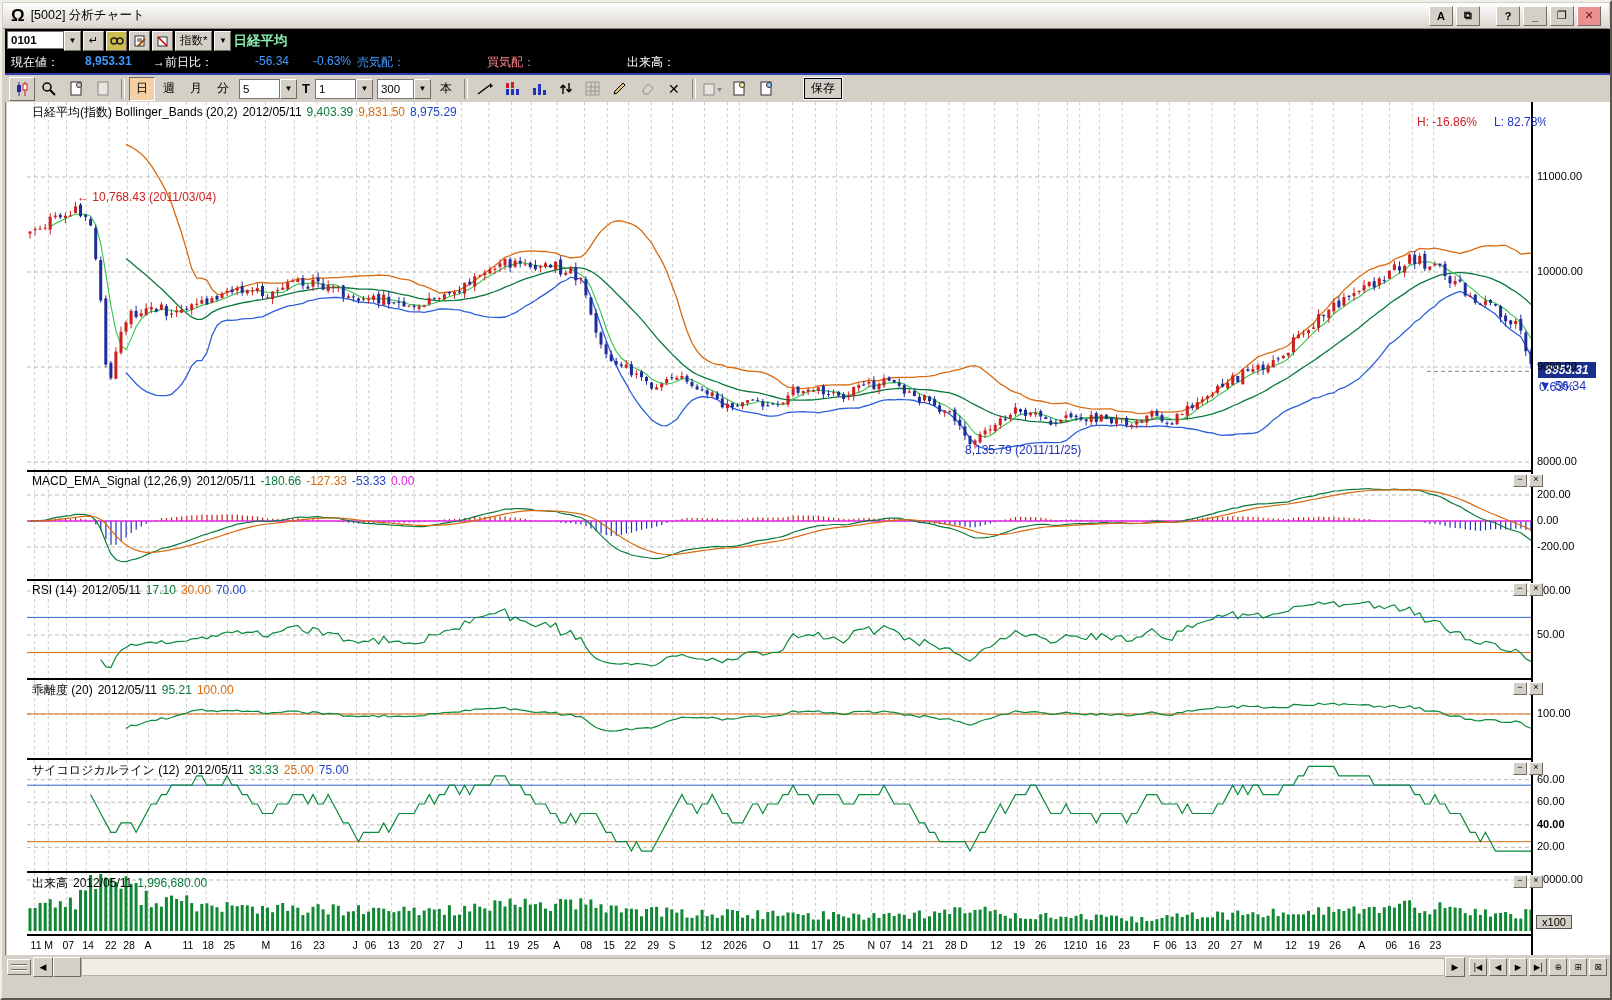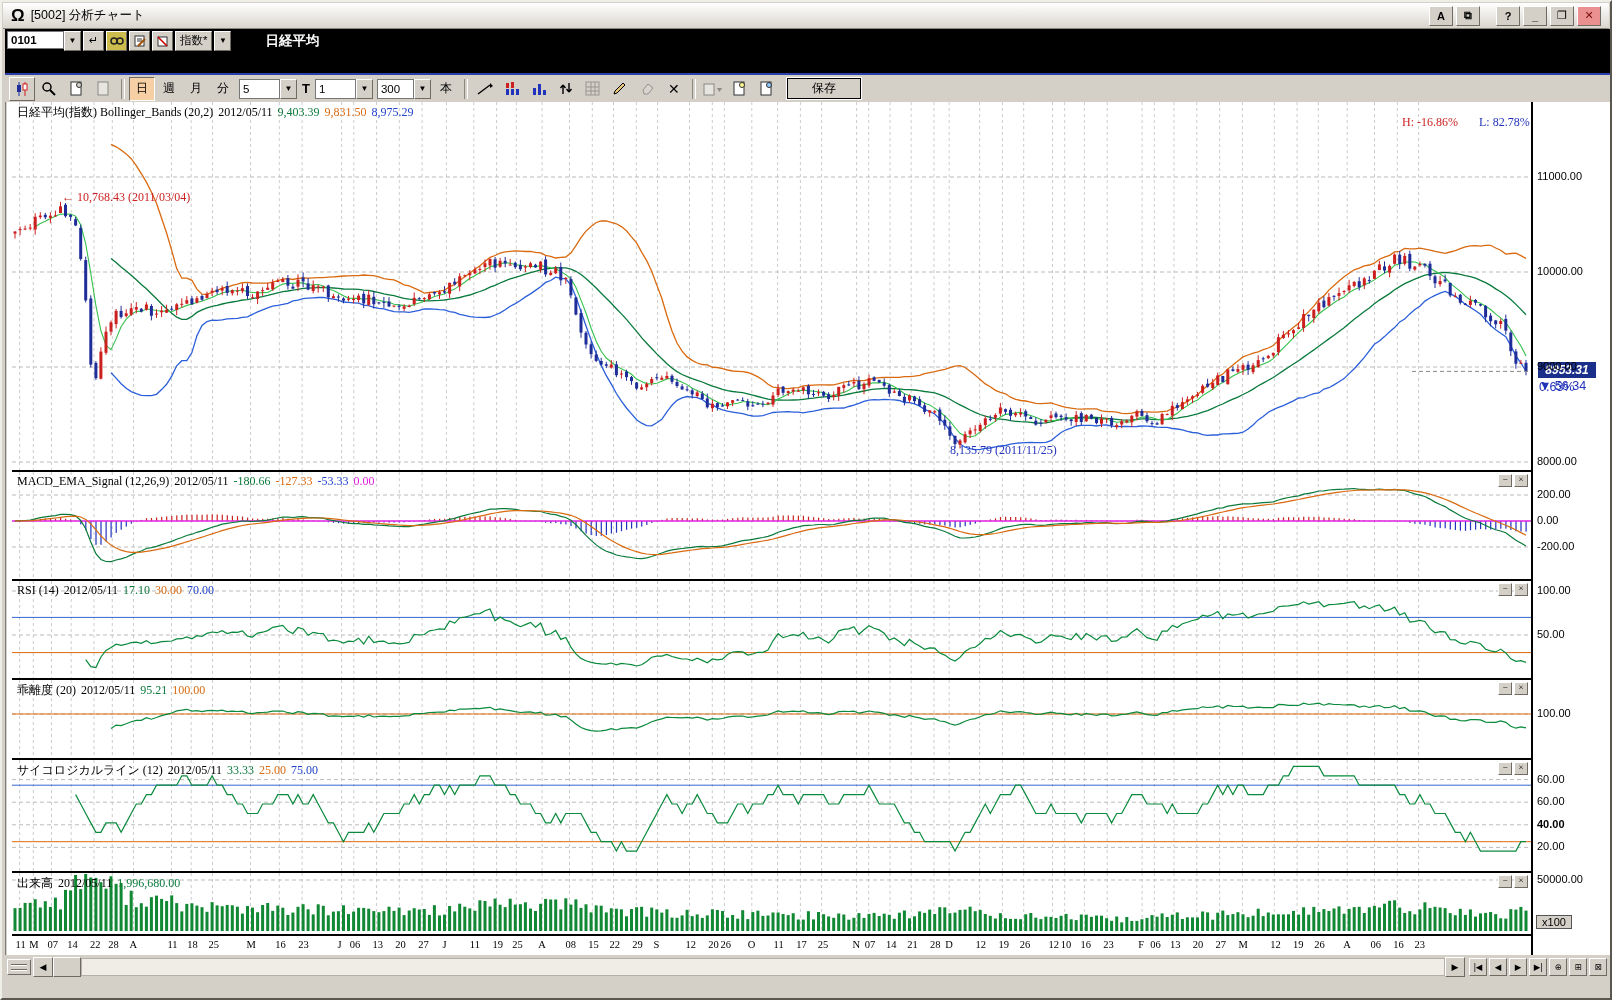--- a/index.html
+++ b/index.html
@@ -15,38 +15,38 @@
   .tb-gap{width:10px;}
   
   .cmd{position:absolute;top:27px;left:3px;width:1606px;height:44px;background:#000;border-bottom:2px solid #2a3fa8;box-sizing:content-box;}
   .cmdrow1{position:absolute;top:1px;left:2px;height:21px;display:flex;align-items:center;gap:2px;}
   .code-box{display:flex;}
   .code-input{width:52px;height:16px;background:#fff;color:#000;font-size:11.5px;font-weight:bold;padding-left:3px;line-height:16px;border:1px solid #777;}
   .drop-arrow{width:15px;height:18px;background:#d4d0c8;border:1px solid;border-color:#fff #6f6b63 #6f6b63 #fff;font-size:8px;display:flex;align-items:center;justify-content:center;color:#000;}
   .sbtn{width:19px;height:18px;background:#d4d0c8;border:1px solid;border-color:#fff #6f6b63 #6f6b63 #fff;display:flex;align-items:center;justify-content:center;font-size:11px;color:#000;}
   .sbtn.sel{background:#cdbd4e;}
   .idx-drop{height:18px;background:#d4d0c8;border:1px solid;border-color:#fff #6f6b63 #6f6b63 #fff;font-size:11.5px;color:#000;display:flex;align-items:center;padding:0 4px;}
-  .sym-name{color:#ffffff;font-size:13.5px;font-weight:bold;margin-left:32px;}
+  .sym-name{color:#86efac;font-size:13.5px;font-weight:bold;}
   .cmdrow2{position:absolute;top:23px;left:0;height:20px;width:100%;font-size:12px;}
   .cmdrow2 span{position:absolute;top:2px;white-space:nowrap;}
   .w{color:#fff;} .cy{color:#4099ff;font-weight:bold;} .cy2{color:#4099ff;} .sal{color:#ff8484;}
   
   .toolbar{position:absolute;top:73px;left:3px;width:1606px;height:27px;display:flex;align-items:center;padding-left:4px;box-sizing:border-box;background:#d4d0c8;}
   .tlb{height:22px;min-width:24px;display:flex;align-items:center;justify-content:center;color:#000;font-size:12px;background:#d4d0c8;border:1px solid transparent;margin-right:1px;}
   .tlb.raised{border-color:#fff #6f6b63 #6f6b63 #fff;}
   .tlb.seltog{background:#f6cfa4;border-color:#6f6b63 #fff #fff #6f6b63;}
   .tsep{width:2px;height:20px;border-left:1px solid #8a877f;border-right:1px solid #fff;margin:0 4px;}
   .dropbox{display:flex;margin:0 2px;}
   .dropval{width:36px;height:18px;background:#fff;border:1px solid #777;font-size:11.5px;color:#000;padding-left:3px;line-height:18px;}
   .boldT{font-weight:bold;font-size:13px;margin:0 3px;}
-  .savebtn{height:19px;padding:0 24px;border:1px solid #000;outline:1px solid #fff;background:#d4d0c8;font-size:12px;color:#000;display:flex;align-items:center;margin-left:6px;}
+  .savebtn{height:19px;padding:0 6px;border:1px solid #000;outline:1px solid #fff;background:#d4d0c8;font-size:12px;color:#000;display:flex;align-items:center;margin-left:23px;}
   .dim{opacity:.45;}
   
   .chartwrap{position:absolute;top:100px;left:3px;width:1606px;height:853px;background:#fff;border-left:2px groove #d4d0c8;box-sizing:border-box;}
-  .plot{position:absolute;top:0;left:5px;width:1519px;height:756px;font-family:Liberation Serif, serif;}
+  .plot{position:absolute;top:0;left:20px;width:1519px;height:756px;}
   .panel{position:absolute;left:0;width:1519px;overflow:hidden;}
   .panel svg{position:absolute;top:0;left:0;}
   .hsep{position:absolute;left:0;width:1519px;height:2px;background:#000;}
   .phead{position:absolute;top:2px;left:5px;font-size:12px;color:#000;white-space:nowrap;z-index:5;}
   .phead span{margin-right:5px;}
   .vg{color:#0a7a3c;} .vo{color:#d96a10;} .vb{color:#2244cc;} .vm{color:#e020e0;}
   .minis{position:absolute;top:2px;right:3px;z-index:6;display:flex;gap:2px;}
   .mini{width:12px;height:11px;background:#d4d0c8;border:1px solid;border-color:#fff #6f6b63 #6f6b63 #fff;font-size:9px;line-height:9px;text-align:center;color:#000;}
   .ann{position:absolute;font-size:12px;white-space:nowrap;z-index:4;}
   .red{color:#cc2222;} .blu{color:#2233bb;}
@@ -114,20 +114,30 @@
         <svg class="icon-svg" width="12" height="12" viewBox="0 0 12 12">
             <rect x="1" y="2" width="9" height="9" fill="#fff" stroke="#333"></rect>
             <line x1="1" y1="2" x2="10" y2="11" stroke="#c00" stroke-width="1.6"></line>
           </svg>
       </span>
       <span class="idx-drop">
           <span>指数*</span>
         </span>
       <span class="drop-arrow">▼</span>
       <span class="sym-name">日経平均</span>
+    </div>
+    <div class="cmdrow2">
+      <span class="w" style="left:6px">現在値：</span>
+      <span class="cy" style="left:80px">8,953.31</span>
+      <span class="w" style="left:148px">→前日比：</span>
+      <span class="cy2" style="left:250px">-56.34</span>
+      <span class="cy2" style="left:308px">-0.63%</span>
+      <span class="cy2" style="left:352px">売気配：</span>
+      <span class="sal" style="left:482px">買気配：</span>
+      <span class="w" style="left:622px">出来高：</span>
     </div>
   </div>
 
   <div class="toolbar">
     <span class="tlb raised">
       <svg class="icon-svg" width="16" height="16" viewBox="0 0 16 16">
           <line x1="5" y1="1" x2="5" y2="15" stroke="#1f2d99"></line>
           <rect x="3" y="4" width="4" height="7" fill="#1f2d99"></rect>
           <line x1="11" y1="1" x2="11" y2="15" stroke="#cc1f1f"></line>
           <rect x="9" y="3" width="4" height="6" fill="#fff" stroke="#cc1f1f"></rect>

